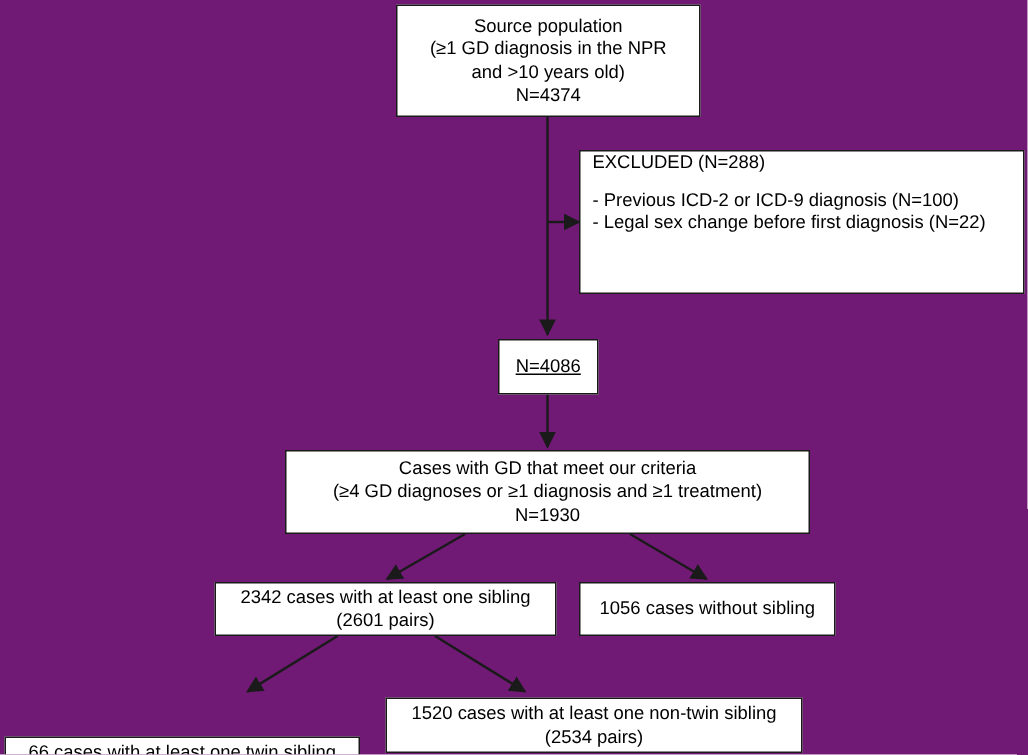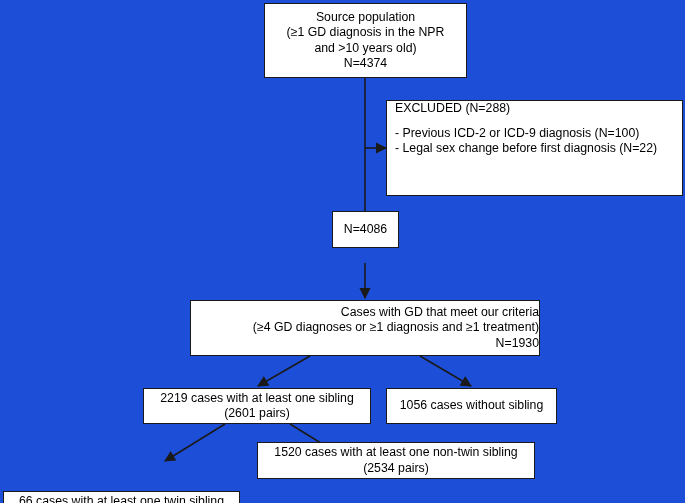--- a/index.html
+++ b/index.html
@@ -4,21 +4,21 @@
 <style>
   html, body {
     margin: 0;
     padding: 0;
     background: #ffffff;
   }
   #canvas {
     position: relative;
     width: 685px;
     height: 503px;
-    background: #1d4ed8;
+    background: #701a75;
     font-family: "Liberation Sans", sans-serif;
     overflow: hidden;
   }
   #edges {
     position: absolute;
     left: 0;
     top: 0;
     width: 685px;
     height: 503px;
     pointer-events: none;
@@ -96,42 +96,42 @@
     <span class="line">N=4374</span>
   </div>
 
   <div class="node left-align" style="left:386px; top:100px; width:297px; height:96px;">
     <span class="line">EXCLUDED (N=288)</span>
     <span class="spacer"></span>
     <span class="line">- Previous ICD-2 or ICD-9 diagnosis (N=100)</span>
     <span class="line">- Legal sex change before first diagnosis (N=22)</span>
   </div>
 
-  <div class="node" style="left:332px; top:211px; width:67px; height:37px;">
+  <div class="node" style="left:332px; top:226px; width:67px; height:37px;text-decoration:underline;">
     <span class="line">N=4086</span>
   </div>
 
-  <div class="node" style="left:190px; top:300px; width:350px; height:56px;align-items:flex-end;">
+  <div class="node" style="left:190px; top:300px; width:350px; height:56px;">
     <span class="line">Cases with GD that meet our criteria</span>
     <span class="line">(≥4 GD diagnoses or ≥1 diagnosis and ≥1 treatment)</span>
     <span class="line">N=1930</span>
   </div>
 
   <div class="node" style="left:143px; top:388px; width:228px; height:36px;">
-    <span class="line">2219 cases with at least one sibling</span>
+    <span class="line">2342 cases with at least one sibling</span>
     <span class="line">(2601 pairs)</span>
   </div>
 
   <div class="node" style="left:386px; top:388px; width:171px; height:36px;">
     <span class="line">1056 cases without sibling</span>
   </div>
 
   <div class="node" style="left:3px; top:463px; width:237px; height:37px;margin-top:28px;">
     <span class="line">66 cases with at least one twin sibling</span>
     <span class="line">(67 pairs)</span>
   </div>
 
-  <div class="node" style="left:257px; top:442px; width:278px; height:37px;">
+  <div class="node" style="left:257px; top:465px; width:278px; height:37px;">
     <span class="line">1520 cases with at least one non-twin sibling</span>
     <span class="line">(2534 pairs)</span>
   </div>
 
 </div>
 
 </body></html>

